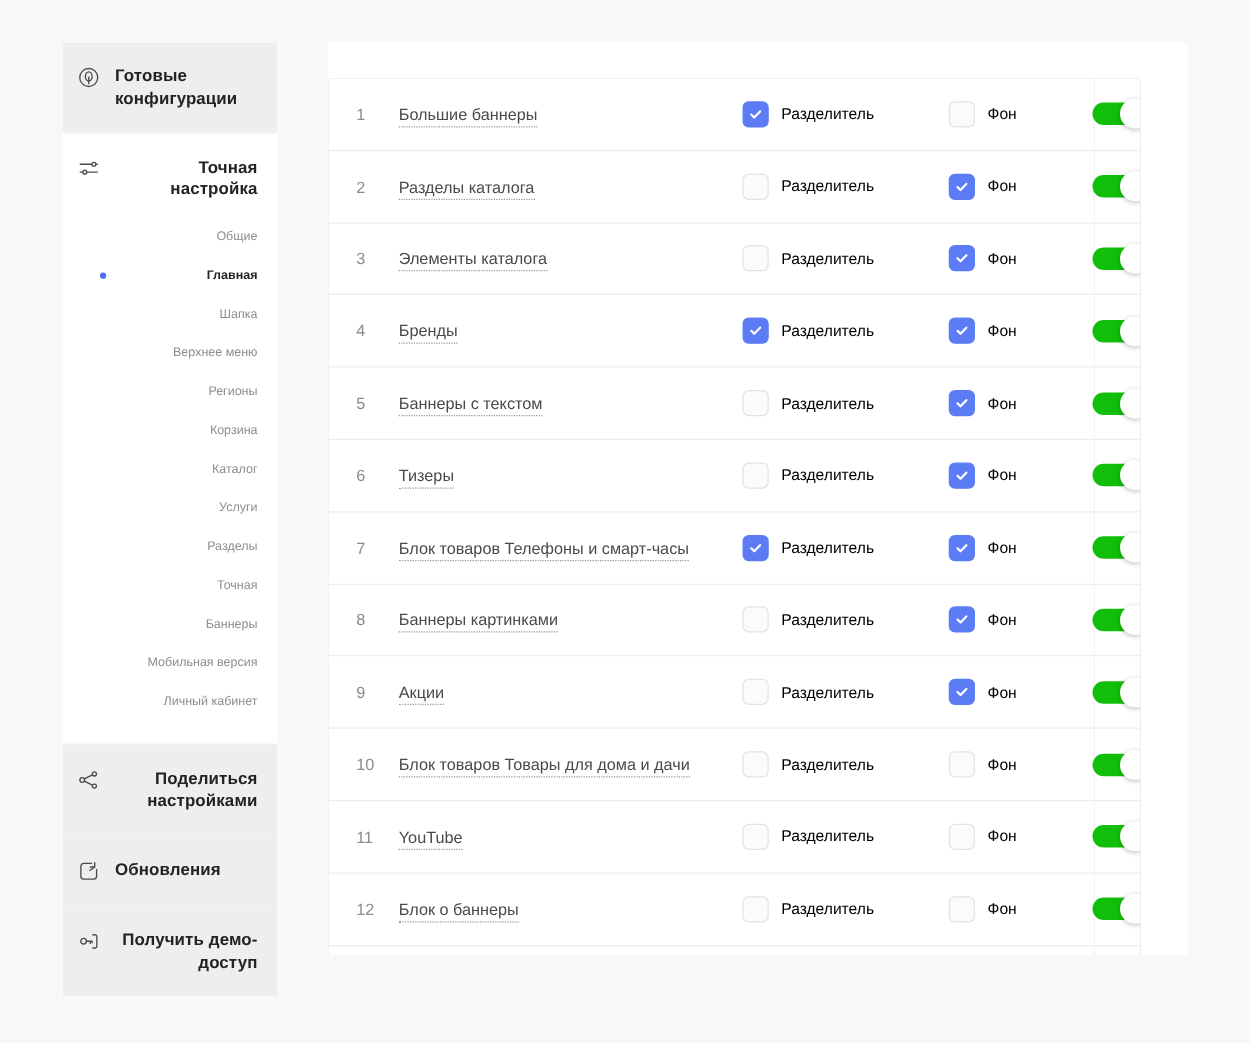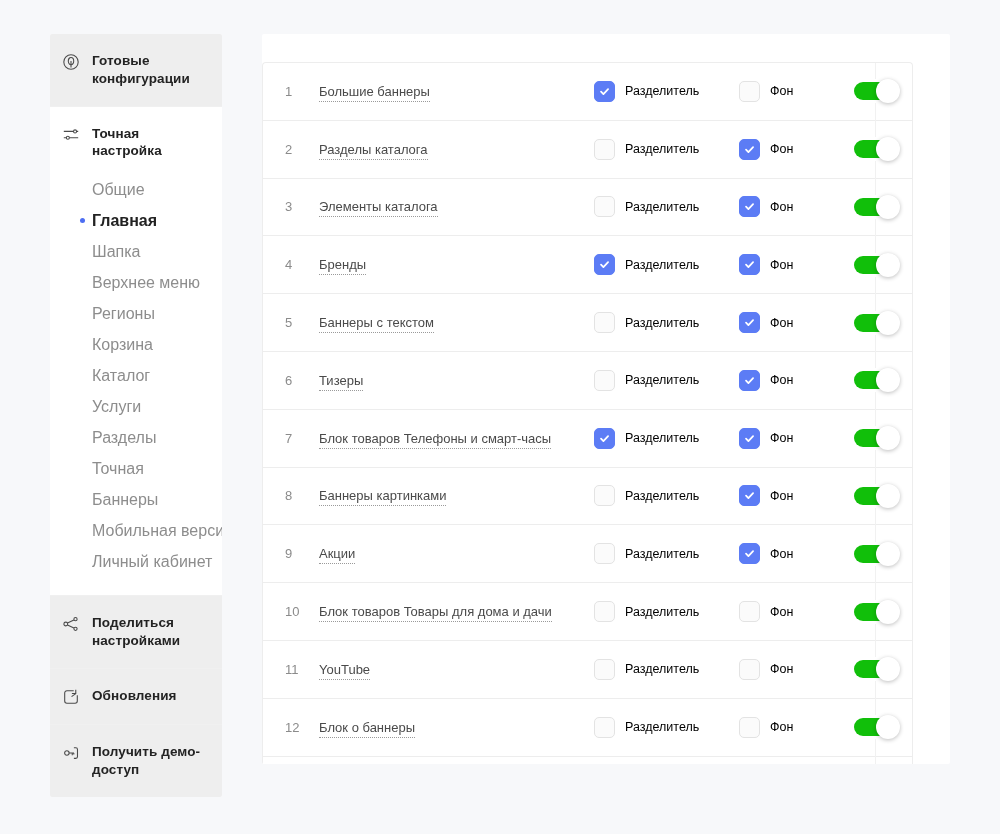--- a/index.html
+++ b/index.html
@@ -35,20 +35,21 @@
     box-shadow: 0 0 0 0 rgba(0,0,0,0);
   }
   .side-block {
     padding: 18px 16px 18px 12px;
   }
   .side-block.shaded {
     background: #eeeeee;
   }
   .side-block + .side-block {
     border-top: 1px solid #f0f0f0;
+    text-align: right;
   }
 
   .side-head {
     display: flex;
     align-items: flex-start;
     gap: 12px;
     cursor: pointer;
   }
   .side-head .ico {
     flex: 0 0 18px;
@@ -70,21 +71,21 @@
   .sub-list {
     margin: 14px 0 0 0;
     padding: 0;
     list-style: none;
   }
   .sub-item {
     position: relative;
     padding: 0 0 0 30px;
     height: 31px;
     line-height: 31px;
-    font-size: 16px;
+    font-size: 10px;
     color: #8d8d8d;
     cursor: pointer;
     white-space: nowrap;
   }
   .sub-item.active {
     color: #222222;
     font-weight: bold;
   }
   .sub-item.active::before {
     content: "";
@@ -157,21 +158,21 @@
     cursor: pointer;
     display: inline;
   }
 
   .cell-chk {
     display: flex;
     align-items: center;
     gap: 10px;
     flex: 0 0 145px;
   }
-  .cell-chk.bg { flex: 0 0 115px; }
+  .cell-chk.bg { flex: 0 0 115px; margin-left: 20px; }
 
   .chk {
     width: 21px;
     height: 21px;
     border-radius: 5px;
     box-sizing: border-box;
     display: flex;
     align-items: center;
     justify-content: center;
     cursor: pointer;

